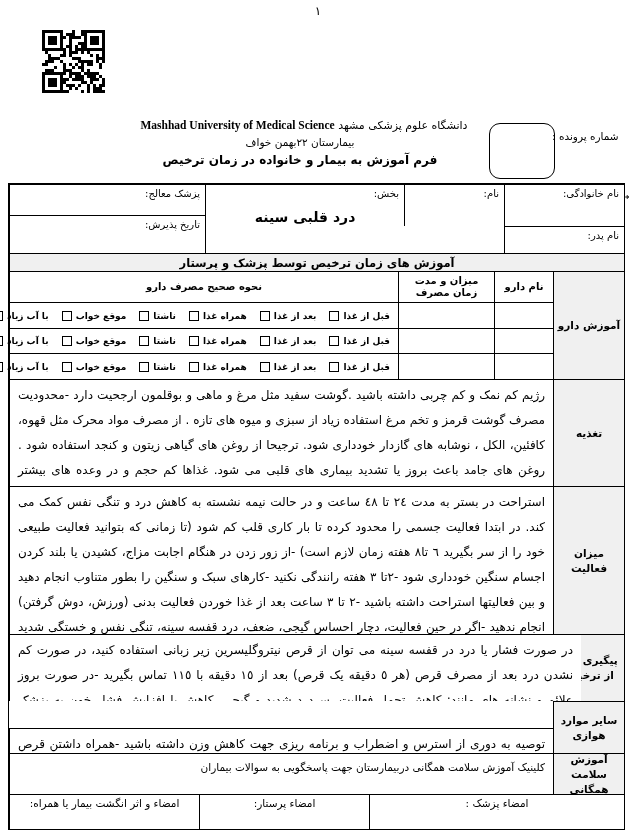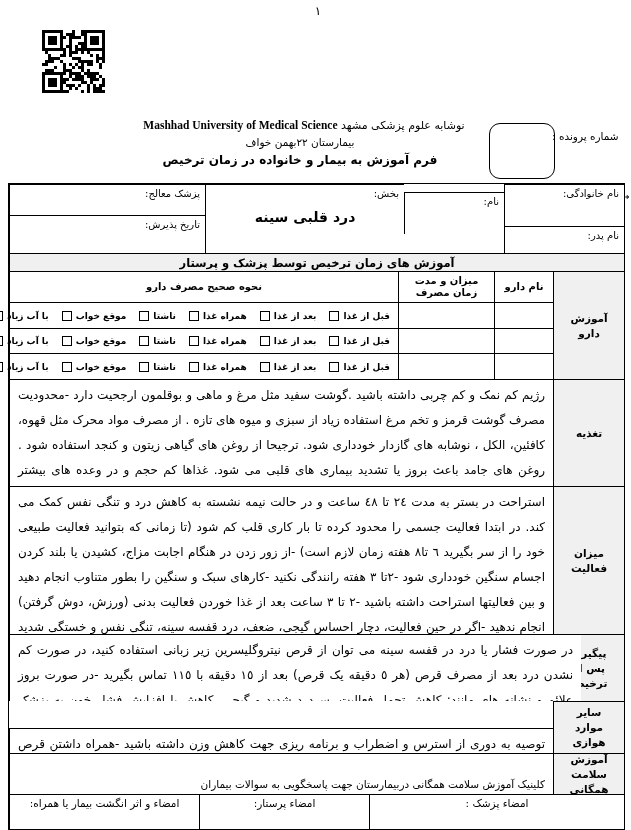--- a/index.html
+++ b/index.html
@@ -19,26 +19,26 @@
   .file-label{position:absolute;top:130px;left:552px;width:75px;font-size:10.5px;direction:rtl;text-align:left;}
   .handle{position:absolute;top:188px;left:617px;width:12px;height:12px;}
   
   .tbl{position:absolute;top:183px;left:8px;width:615px;height:645px;border:1.4px solid #000;box-sizing:content-box;}
   .cell{position:absolute;box-sizing:border-box;border-top:1px solid #000;border-left:1px solid #000;background:#fff;}
   .gray{background:var(--section-bg,#f0f0f0);}
   .field{direction:rtl;font-size:10px;padding:3px 5px 0 0;text-align:right;}
   .diag{position:absolute;top:24px;left:0;width:100%;text-align:center;font-weight:bold;font-size:14px;direction:rtl;}
   .band{display:flex;align-items:center;justify-content:center;font-weight:bold;font-size:11.5px;direction:rtl;}
   .hdr{display:flex;align-items:center;justify-content:center;font-weight:bold;font-size:10px;direction:rtl;text-align:center;line-height:12px;padding:0 2px;}
-  .seclab{display:flex;align-items:center;justify-content:center;font-weight:bold;font-size:10.5px;direction:rtl;text-align:center;line-height:15px;padding:0 11px;}
+  .seclab{display:flex;align-items:center;justify-content:center;font-weight:bold;font-size:10.5px;direction:rtl;text-align:center;line-height:15px;padding:0 3px;}
   .optrow{display:flex;direction:rtl;align-items:center;gap:13px;padding-right:8px;font-size:9px;font-weight:bold;}
   .opt{display:inline-flex;direction:rtl;align-items:center;gap:4px;white-space:nowrap;}
   .cbx{width:8px;height:8px;border:1px solid #000;background:#fff;flex:none;}
   .content{direction:rtl;text-align:justify;text-align-last:center;font-size:12px;line-height:25px;padding:3px 8px;overflow:hidden;}
-  .content-right{direction:rtl;text-align:right;font-size:10.5px;line-height:16px;padding:22px 8px;overflow:hidden;}
+  .content-right{direction:rtl;text-align:right;font-size:10.5px;line-height:16px;padding:5px 8px;overflow:hidden;}
   .sig{direction:rtl;text-align:center;font-size:10.5px;padding-top:2px;}
 </style>
 </head>
 <body>
 
 <div class="page-num">١</div>
 
 <div class="qr"><svg width="63" height="63" viewBox="0 0 63 63" xmlns="http://www.w3.org/2000/svg" fill="#000">
       <rect x="0" y="0" width="3" height="3"></rect>
       <rect x="3" y="0" width="3" height="3"></rect>
@@ -274,21 +274,21 @@
       <rect x="39" y="60" width="3" height="3"></rect>
       <rect x="45" y="60" width="3" height="3"></rect>
       <rect x="51" y="60" width="3" height="3"></rect>
       <rect x="54" y="60" width="3" height="3"></rect>
       <rect x="57" y="60" width="3" height="3"></rect>
       <rect x="60" y="60" width="3" height="3"></rect>
     </svg></div>
 
 <div class="head-block">
   <div class="head-uni">
-    <span>نوشابه علوم پزشکی مشهد</span>
+    <span>دانشگاه علوم پزشکی مشهد</span>
     <span class="en">Mashhad University of Medical Science</span>
   </div>
   <div class="head-hosp">بیمارستان ٢٢بهمن خواف</div>
   <div class="head-title">فرم آموزش به بیمار و خانواده در زمان ترخیص</div>
 </div>
 
 <div class="file-box"></div>
 <div class="file-label">شماره پرونده :</div>
 
 <div class="handle">
@@ -305,21 +305,21 @@
 </div>
 
 <div class="tbl">
 
   <div class="cell" style="left:495px;top:0;width:120px;height:42px">
     <div class="field">نام خانوادگی:</div>
   </div>
   <div class="cell" style="left:495px;top:42px;width:120px;height:27px">
     <div class="field">نام پدر:</div>
   </div>
-  <div class="cell" style="left:395px;top:8px;width:100px;height:42px">
+  <div class="cell" style="left:395px;top:0;width:100px;height:42px">
     <div class="field">نام:</div>
   </div>
   <div class="cell" style="left:196px;top:0;width:199px;height:69px">
     <div class="field">بخش:</div>
     <div class="diag">درد قلبی سینه</div>
   </div>
   <div class="cell" style="left:0;top:0;width:196px;height:31px">
     <div class="field">پزشک معالج:</div>
   </div>
   <div class="cell" style="left:0;top:31px;width:196px;height:38px">

